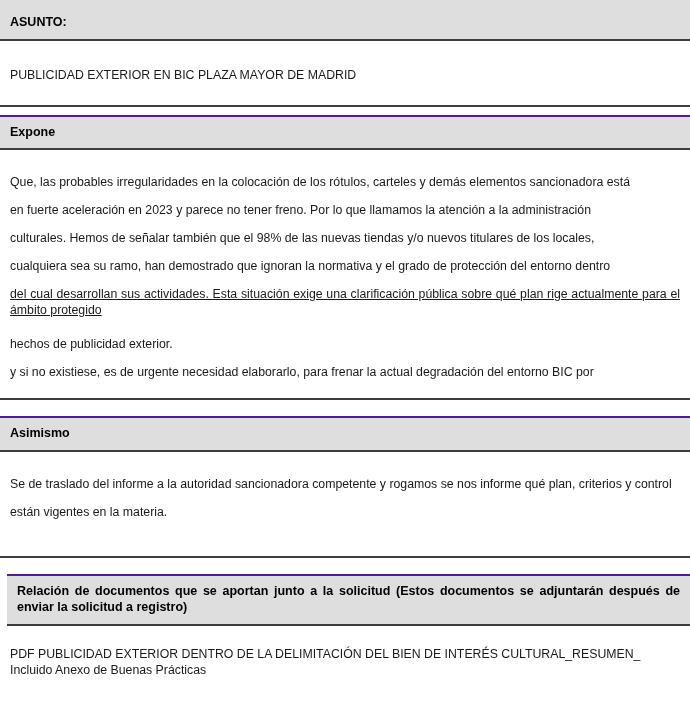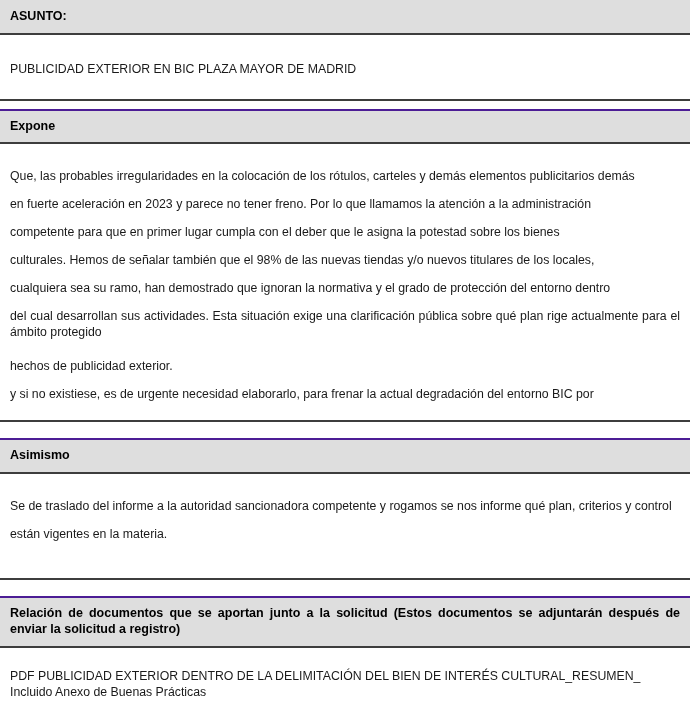--- a/index.html
+++ b/index.html
@@ -27,25 +27,26 @@
     border-top: 2px solid #4c1d95;
     border-bottom: 2px solid #3d3d3d;
     padding: 7px 10px 8px 10px;
     font-weight: bold;
     font-size: 12.5px;
     line-height: 1.32;
     color: #000000;
   }
   .section-bar.first {
     border-top: none;
-    padding-top: 8px;
+    padding-top: 14px;
   }
   .section-bar.justified {
     text-align: justify;
     text-align-last: left;
+    margin-left: 7px;
   }
 
   
   .section-body {
     background: #ffffff;
     padding: 0 10px;
     border-radius: 30px;
   }
 
   .para {
@@ -53,20 +54,21 @@
     color: #1a1a1a;
     line-height: 28px;
     margin: 0;
   }
   .para.tight {
     line-height: 16px;
   }
   .para.justified {
     text-align: justify;
     text-align-last: left;
+    text-decoration: underline;
   }
 
   .spacer-20 { height: 20px; }
   .spacer-18 { height: 18px; }
   .spacer-16 { height: 16px; }
   .spacer-12 { height: 12px; }
   .spacer-10 { height: 10px; }
   .spacer-8  { height: 8px; }
   .spacer-6  { height: 6px; }
 
@@ -93,23 +95,22 @@
 
   <div class="rule"></div>
   <div class="spacer-8"></div>
 
   <div class="section-bar">
     <span>Expone</span>
   </div>
 
   <div class="section-body">
     <div class="spacer-18"></div>
-    <p class="para">Que, las probables irregularidades en la colocación de los rótulos, carteles y demás elementos publicitarios demás</p>
+    <p class="para">Que, las probables irregularidades en la colocación de los rótulos, carteles y demás elementos sancionadora está</p>
     <p class="para">en fuerte aceleración en 2023 y parece no tener freno. Por lo que llamamos la atención a la administración</p>
-    <p class="para">competente para que en primer lugar cumpla con el deber que le asigna la potestad sobre los bienes</p>
     <p class="para">culturales. Hemos de señalar también que el 98% de las nuevas tiendas y/o nuevos titulares de los locales,</p>
     <p class="para">cualquiera sea su ramo, han demostrado que ignoran la normativa y el grado de protección del entorno dentro</p>
     <div class="spacer-6"></div>
     <p class="para tight justified">del cual desarrollan sus actividades. Esta situación exige una clarificación pública sobre qué plan rige actualmente para el ámbito protegido</p>
     <div class="spacer-12"></div>
     <p class="para">hechos de publicidad exterior.</p>
     <p class="para">y si no existiese, es de urgente necesidad elaborarlo, para frenar la actual degradación del entorno BIC por</p>
     <div class="spacer-12"></div>
   </div>
 

